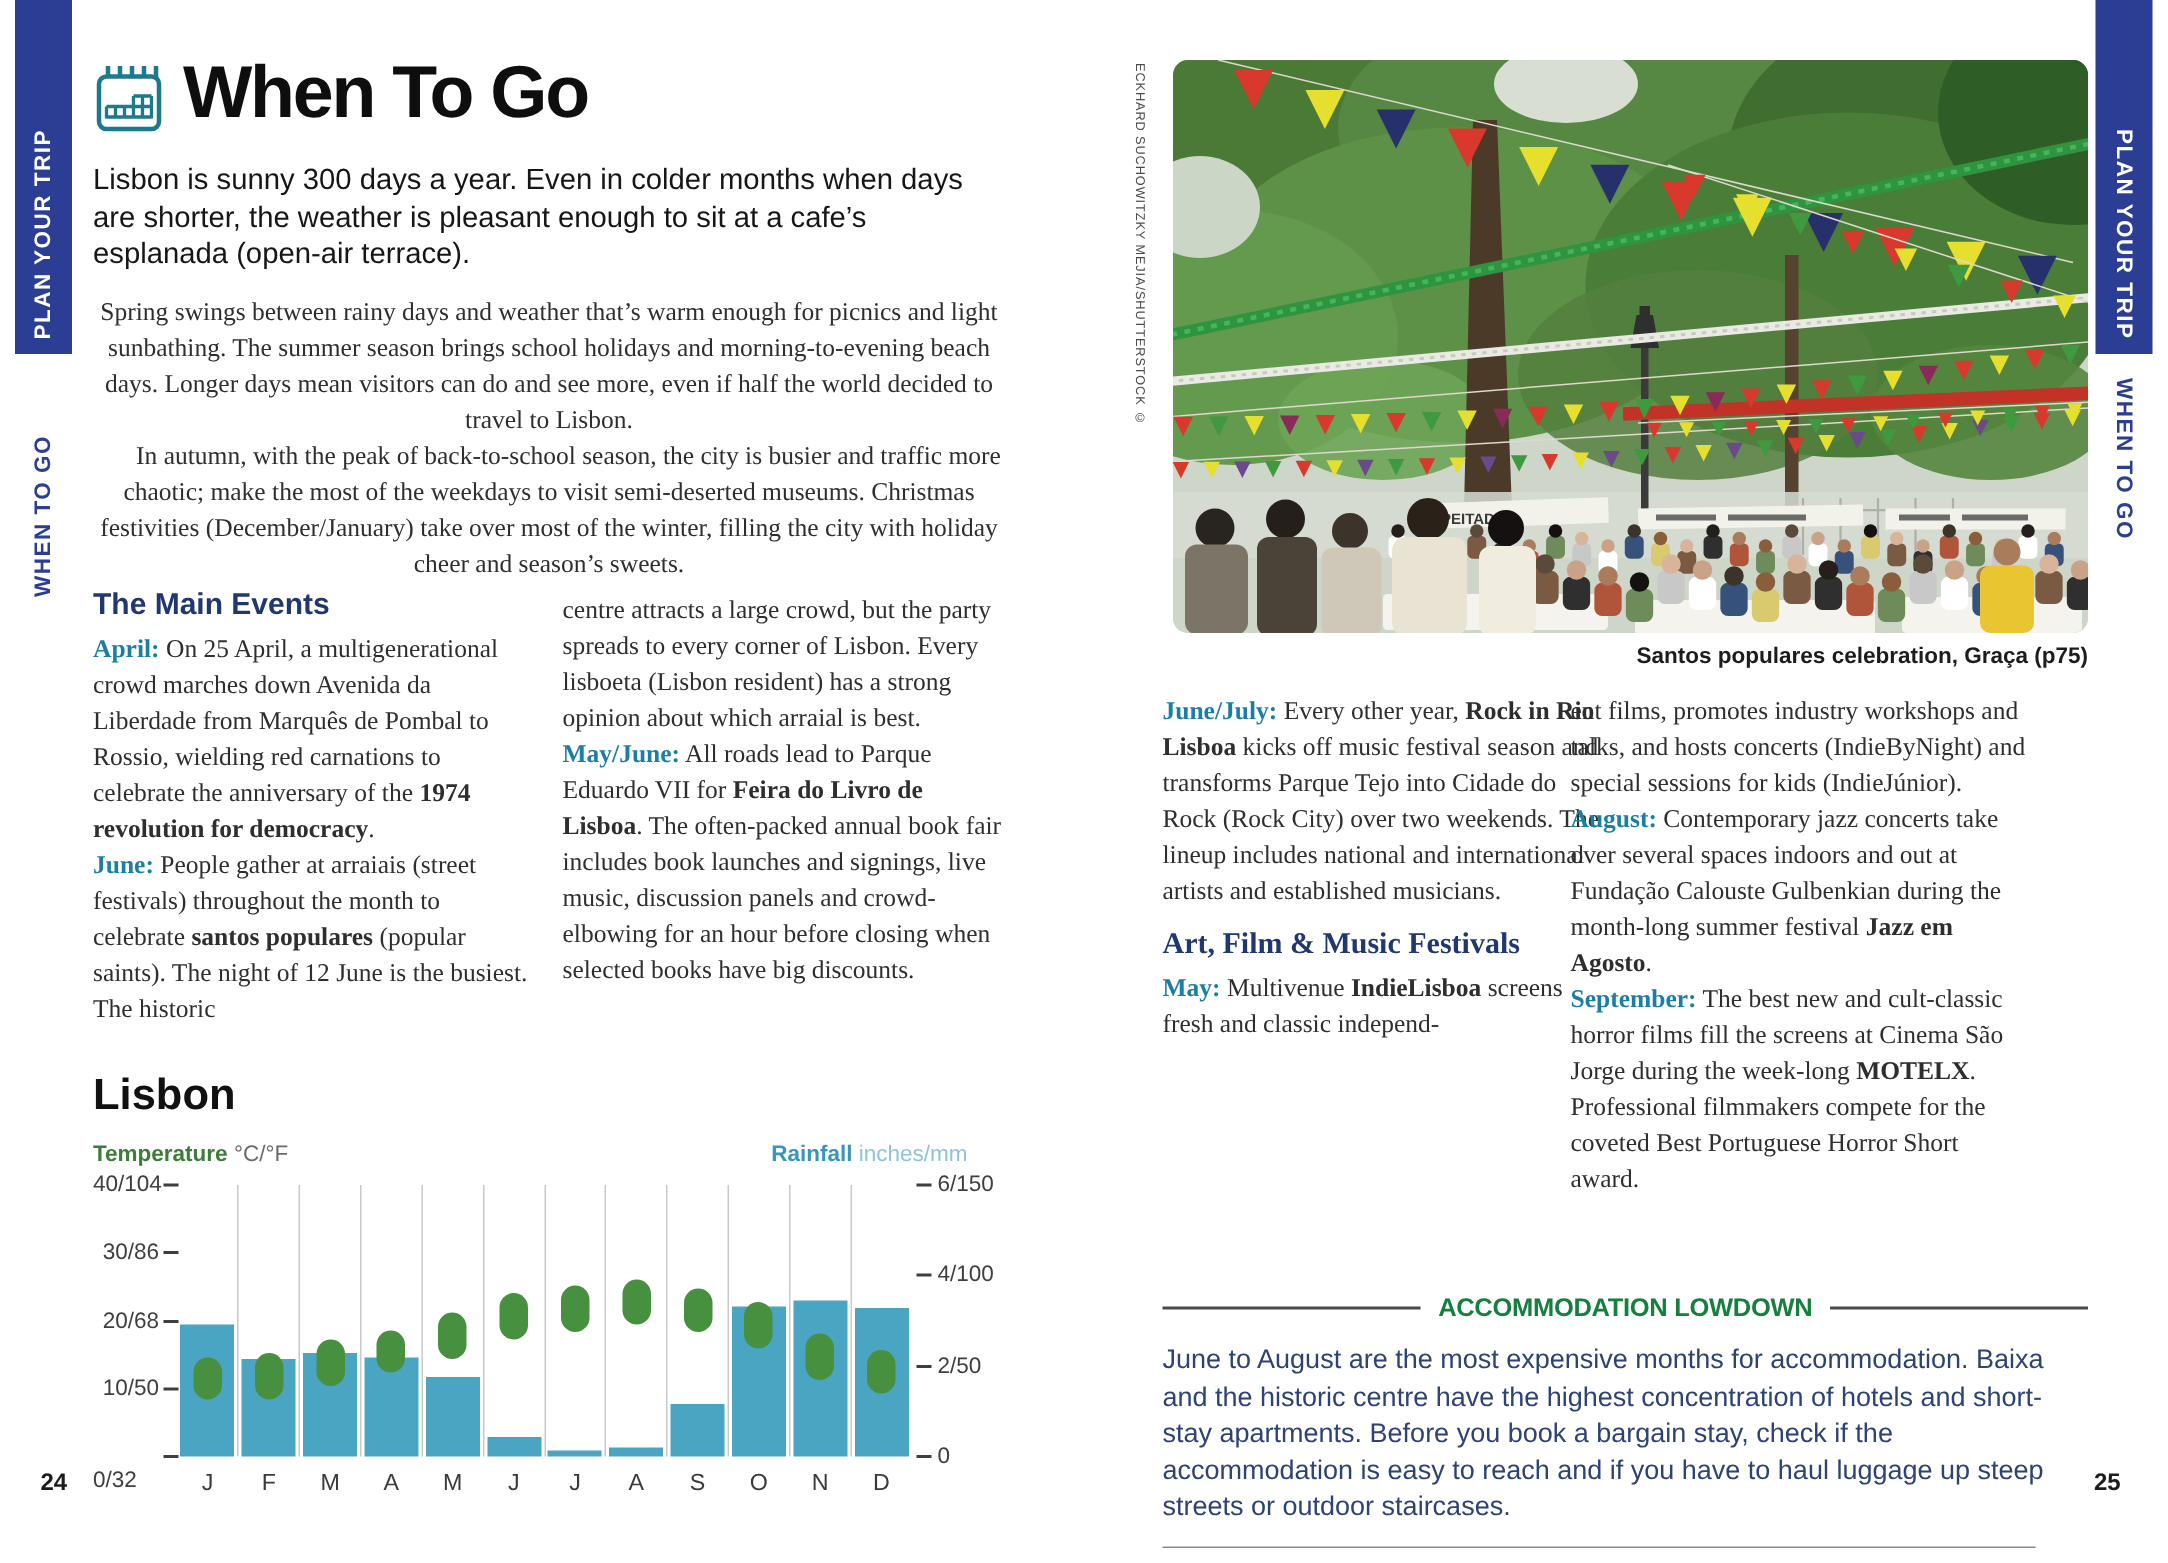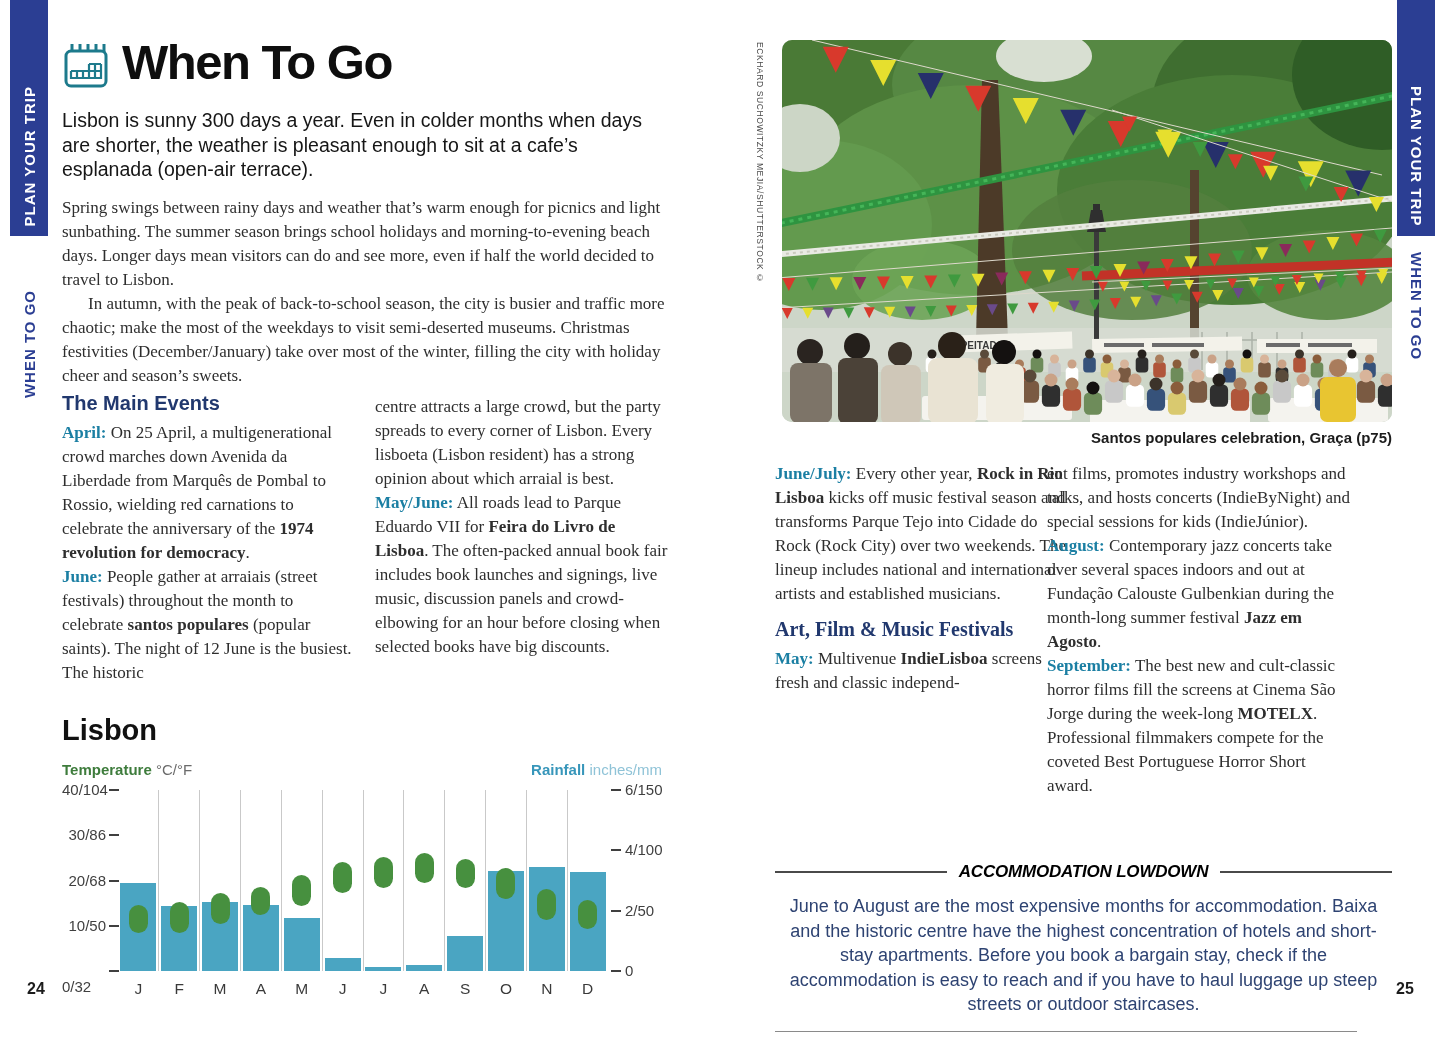--- a/index.html
+++ b/index.html
@@ -17,37 +17,37 @@
         font-size:15px;letter-spacing:1px;white-space:nowrap;}
   .pagenum{position:absolute;font-size:16px;font-weight:bold;color:#1c1c1c;}
 
   
   #title{position:absolute;left:122px;top:34px;font-size:49px;font-weight:bold;
         letter-spacing:-1.5px;color:#0e0e0e;}
   #cal-icon{position:absolute;left:62px;top:42px;}
   #intro{position:absolute;left:62px;top:108px;width:604px;font-size:19.5px;
         line-height:24.5px;color:#161616;}
   .serif{font-family:"Liberation Serif",serif;font-size:17px;line-height:24px;color:#2e2e2e;}
-  #para-top{position:absolute;left:62px;top:196px;width:608px;}
+  #para-top{position:absolute;left:62px;top:196px;width:608px;text-align:center;}
   #para-top p{margin:0;}
   #para-top p+p{text-indent:26px;}
   .navy-head{font-size:20px;font-weight:bold;color:#21386e;}
   #main-events-heading{position:absolute;left:62px;top:392px;}
   .col{position:absolute;}
   .col p{margin:0 0 0 0;}
   .seg-lead{font-weight:bold;color:#1b7fa3;}
   .seg-b{font-weight:bold;}
   .seg-i{}
 
   
   #chart{position:absolute;left:62px;top:714px;width:600px;height:300px;}
   #chart-title{position:absolute;left:0;top:0;font-size:29px;font-weight:bold;color:#111;}
   #legend-temp{position:absolute;left:0;top:47px;font-size:15px;color:#6b6b6b;}
   #legend-temp b{color:#3e7c3c;}
-  #legend-rain{position:absolute;right:0;top:47px;font-size:15px;color:#8fc3d7;text-align:left;}
+  #legend-rain{position:absolute;right:17px;top:47px;font-size:15px;color:#8fc3d7;text-align:left;}
   #legend-rain b{color:#3796ba;}
   #plot{position:absolute;left:56px;top:76px;width:490px;height:181px;}
   .gridline{position:absolute;top:0;width:1px;height:181px;background:#c9c9c9;}
   .bar{position:absolute;bottom:0;width:36px;background:#4aa5c2;}
   .oval{position:absolute;width:19px;border-radius:10px;background:#47903f;}
   .tick-label{position:absolute;font-size:15px;color:#3f3f3f;height:16px;line-height:16px;}
   .tick-dash{position:absolute;width:10px;height:2px;background:#3f3f3f;}
   .month-label{position:absolute;top:266px;font-size:15.5px;color:#3a3a3a;text-align:center;}
 
   
@@ -56,22 +56,22 @@
   #photo{position:absolute;left:782px;top:40px;width:610px;height:382px;border-radius:10px;
         overflow:hidden;background:#c9d3c5;}
   #photo svg{display:block;}
   #photo-caption{position:absolute;left:792px;top:429px;width:600px;text-align:right;
         font-size:15px;font-weight:bold;color:#1c1c1c;}
 
   
   #accom{position:absolute;left:775px;top:862px;width:617px;}
   #accom-head-row{display:flex;align-items:center;gap:12px;}
   #accom-head-row .rule{flex:1;height:2px;background:#4a4a4a;}
-  #accom-heading{font-size:17px;font-weight:bold;color:#000000;letter-spacing:-0.2px;white-space:nowrap;font-style:italic;}
-  #accom-body{margin-top:12px;text-align:center;font-size:18px;line-height:24.5px;color:#2e4372;}
+  #accom-heading{font-size:17px;font-weight:bold;color:#15803d;letter-spacing:-0.2px;white-space:nowrap;}
+  #accom-body{margin-top:12px;text-align:left;font-size:18px;line-height:24.5px;color:#2e4372;}
   #accom-rule-bottom{margin-top:14px;width:582px;height:1px;background:#8a8a8a;}
 </style>
 </head>
 <body>
 
 <div id="page">
 
   <div class="side-blue" style="left:10px;">
     <span class="v-up">PLAN YOUR TRIP</span>
   </div>

